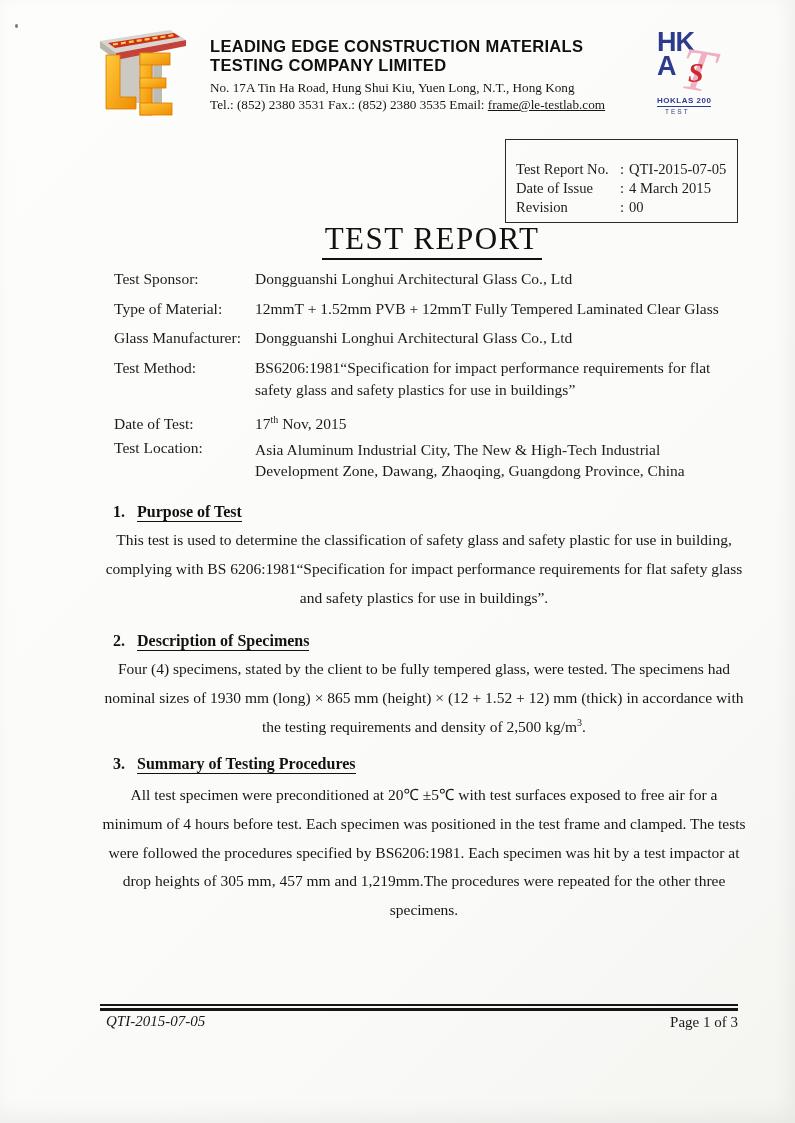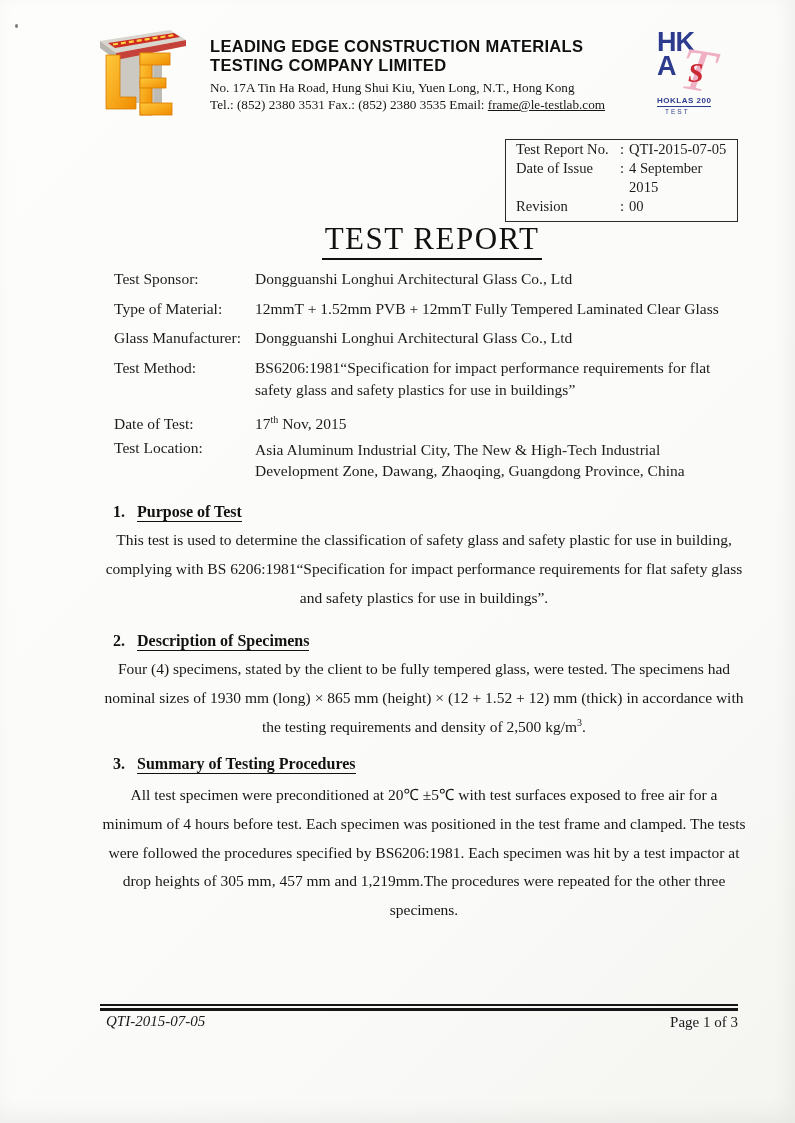--- a/index.html
+++ b/index.html
@@ -25,21 +25,21 @@
   .email { text-decoration: underline; }
 
   .hkas { position: absolute; left: 657px; top: 30px; width: 86px; height: 90px; }
   .hkas-blue { font-family: "Liberation Sans", sans-serif; font-weight: 800; font-size: 27px; line-height: 24px; color: #2d3b8e; letter-spacing: -1px; }
   .hkas-t { position: absolute; left: 24px; top: 10px; font-family: "Liberation Serif", serif; font-size: 60px; line-height: 60px; color: #f0b0c3; transform: rotate(9deg); font-style: italic; }
   .hkas-s { position: absolute; left: 31px; top: 27px; font-family: "Liberation Serif", serif; font-style: italic; font-weight: 700; font-size: 28px; color: #cc2a33; }
   .hkas-no { position: absolute; left: 0; top: 66px; font-family: "Liberation Sans", sans-serif; font-size: 8px; font-weight: 700; color: #2d3b8e; border-bottom: 1px solid #2d3b8e; padding-bottom: 1px; letter-spacing: .5px; text-align: right; }
   .hkas-test { position: absolute; left: 8px; top: 78px; font-family: "Liberation Sans", sans-serif; font-size: 6.5px; color: #2d3b8e; letter-spacing: 2px; }
 
   
-  .report-box { position: absolute; left: 505px; top: 139px; width: 233px; border: 1.6px solid #2a2a2a; padding: 0 6px 5px 10px; background: transparent; }
+  .report-box { position: absolute; left: 505px; top: 139px; width: 233px; border: 1.6px solid #2a2a2a; padding: 20px 6px 5px 10px; background: transparent; }
   .rb-row { display: flex; font-size: 14.6px; line-height: 19px; }
   .rb-label { width: 104px; flex: none; }
   .rb-sep { margin-right: 5px; }
 
   
   .title-wrap { position: absolute; left: 132px; top: 221px; width: 600px; text-align: center; }
   .title { display: inline-block; font-size: 31px; letter-spacing: 1.5px; color: #111; border-bottom: 2.6px solid #111; padding: 0 3px 1px 3px; }
 
   
   .details { position: absolute; left: 114px; top: 270px; width: 640px; font-size: 15.5px; }
@@ -112,21 +112,21 @@
 
   <div class="report-box">
     <div class="rb-row">
       <span class="rb-label">Test Report No.</span>
       <span class="rb-sep">:</span>
       <span class="rb-value">QTI-2015-07-05</span>
     </div>
     <div class="rb-row">
       <span class="rb-label">Date of Issue</span>
       <span class="rb-sep">:</span>
-      <span class="rb-value">4 September 2015</span>
+      <span class="rb-value">4 March 2015</span>
     </div>
     <div class="rb-row">
       <span class="rb-label">Revision</span>
       <span class="rb-sep">:</span>
       <span class="rb-value">00</span>
     </div>
   </div>
 
   <div class="title-wrap">
     <span class="title">TEST REPORT</span>

